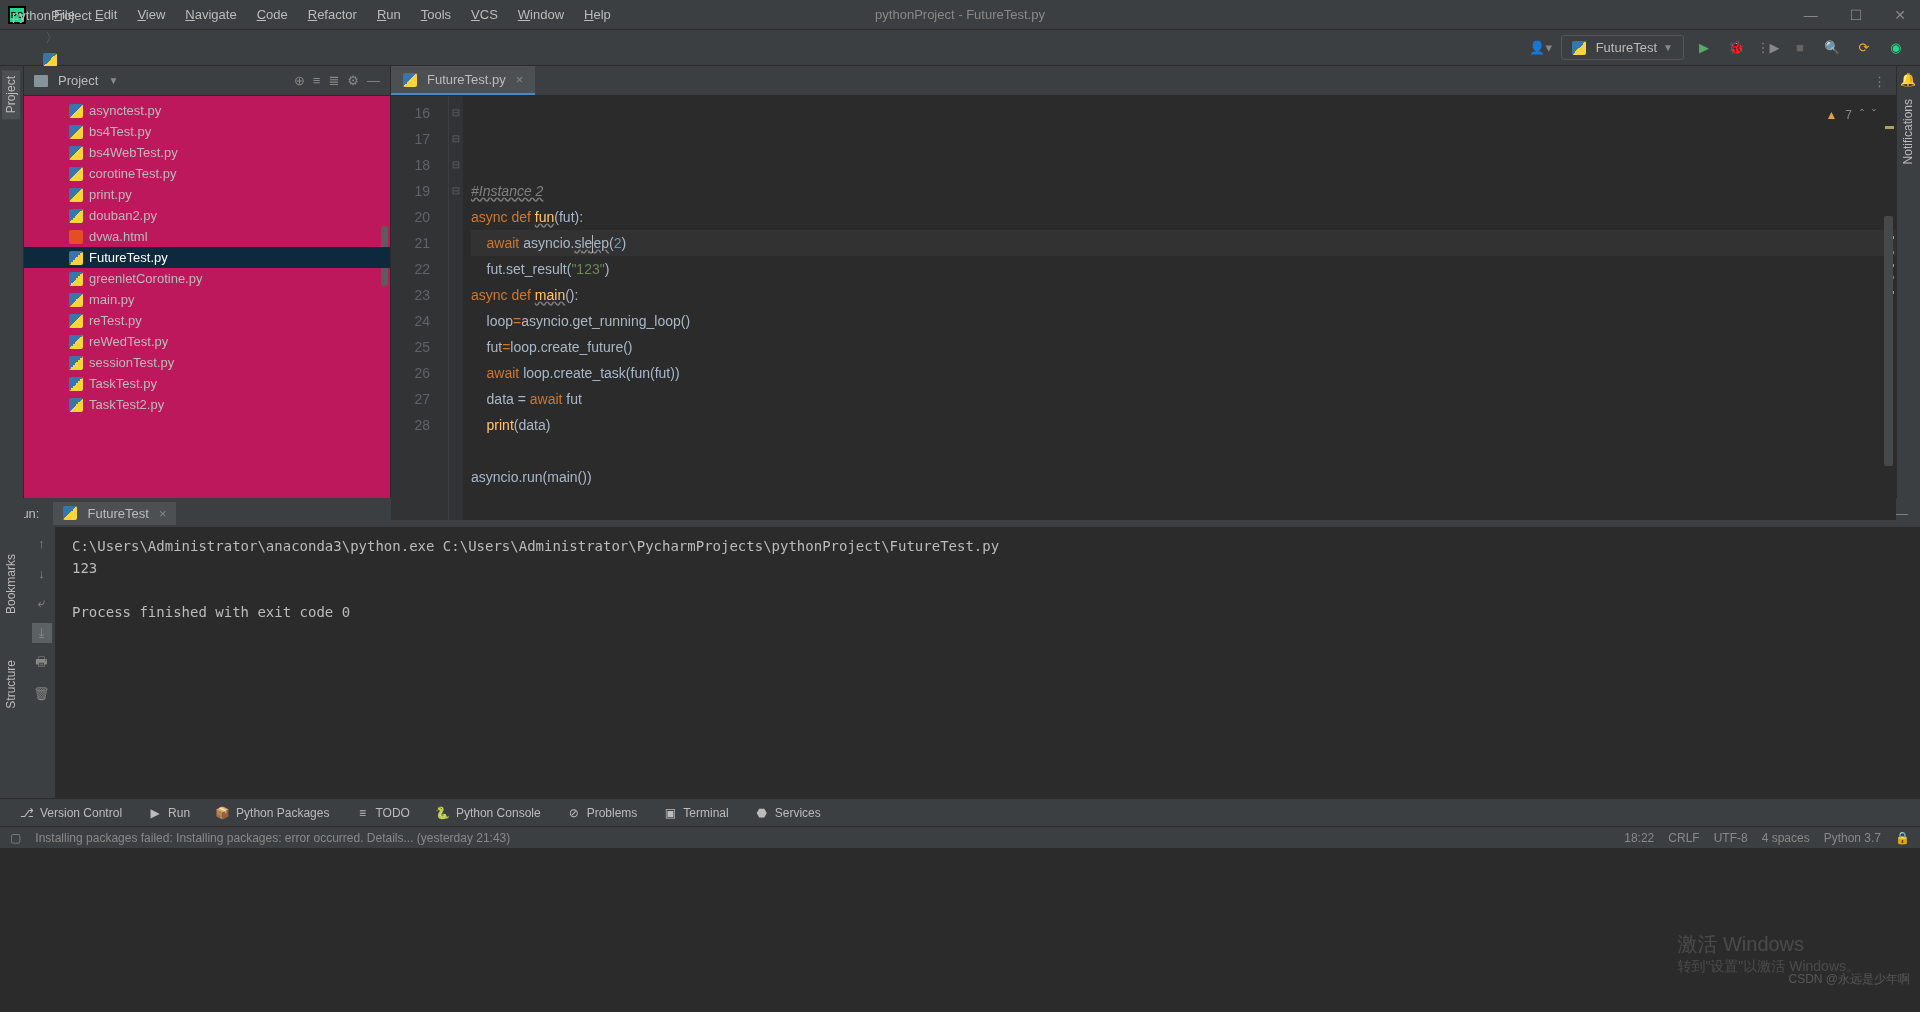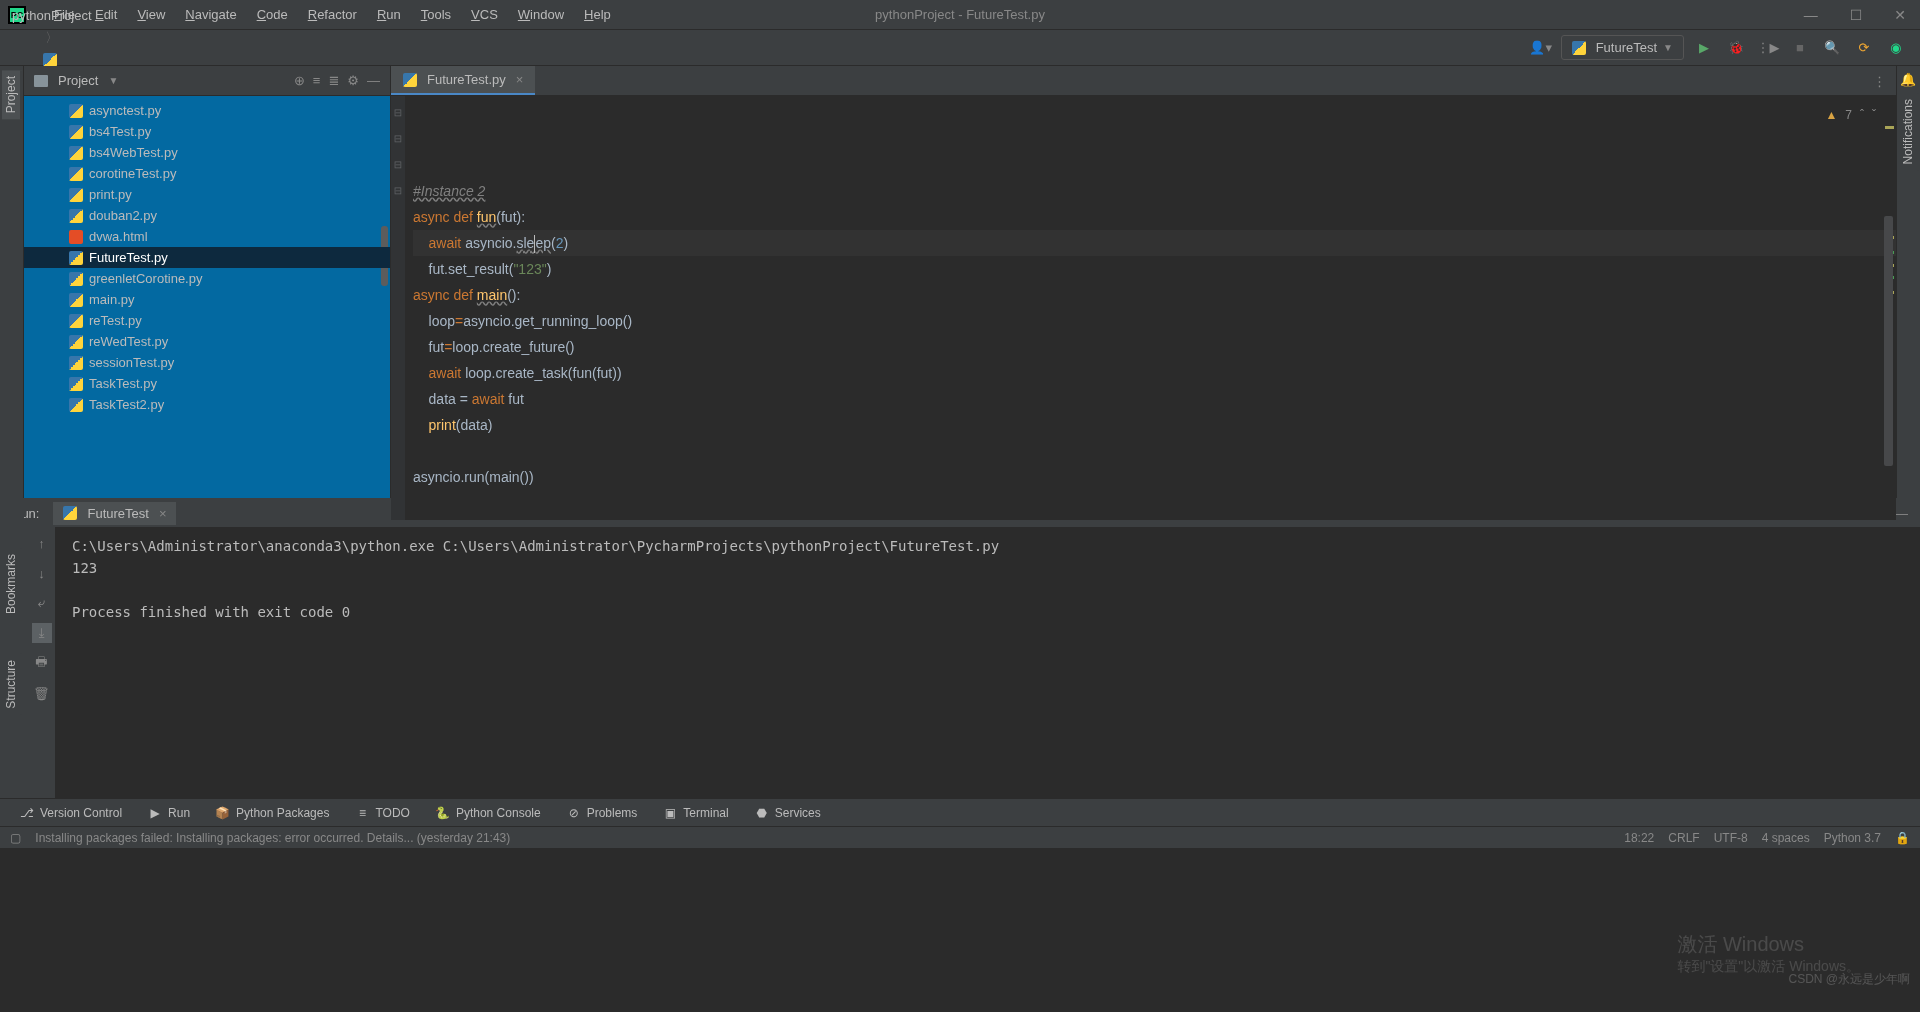--- a/index.html
+++ b/index.html
@@ -24,21 +24,21 @@
 .stop-icon { color:#666; }
 .main-area { display:flex; height:432px; }
 .left-gutter { width:24px; background:#3c3f41; border-right:1px solid #2b2b2b; display:flex; flex-direction:column; align-items:center; padding-top:4px; }
 .vert-text { writing-mode:vertical-lr; transform:rotate(180deg); font-size:12px; color:#bbb; padding:6px 2px; cursor:pointer; background:#4c5052; border-left:2px solid #3c3f41; }
 .left-gutter .vert-text.active { background:#4c5052; }
 .project-panel { width:367px; background:#3c3f41; display:flex; flex-direction:column; border-right:1px solid #2b2b2b; }
 .panel-header { height:30px; display:flex; align-items:center; padding:0 10px; background:#3c3f41; border-bottom:1px solid #2b2b2b; gap:10px; }
 .panel-title { display:flex; align-items:center; gap:6px; }
 .panel-tools { margin-left:auto; display:flex; gap:8px; color:#888; }
 .panel-tools span { cursor:pointer; }
-.file-tree { flex:1; overflow:auto; padding:4px 0; background:#0369a1; position:relative; }
+.file-tree { flex:1; overflow:auto; padding:4px 0; background:#be185d; position:relative; }
 .tree-item { padding:3px 10px 3px 45px; display:flex; align-items:center; gap:6px; cursor:pointer; color:#bbb; position:relative; z-index:1; }
 .tree-item.selected { background:#0d293e; color:#fff; }
 .file-icon { width:14px; height:14px; display:inline-block; border-radius:2px; }
 .file-icon.py { background:linear-gradient(135deg,#3776ab 50%,#ffd43b 50%); }
 .file-icon.html { background:#e44d26; }
 .tree-scrollbar { position:absolute; right:2px; top:130px; width:7px; height:60px; background:#5c5c5c; border-radius:3px; }
 .editor-area { flex:1; display:flex; flex-direction:column; background:#2b2b2b; }
 .editor-tabs { height:30px; background:#3c3f41; display:flex; align-items:flex-end; border-bottom:1px solid #2b2b2b; }
 .editor-tab { padding:6px 12px; background:#4c5052; display:flex; align-items:center; gap:6px; border-bottom:2px solid #4a88c7; cursor:pointer; color:#bbb; }
 .tab-close { color:#888; margin-left:4px; cursor:pointer; }
@@ -223,20 +223,35 @@
   <div class="editor-area">
     <div class="editor-tabs">
       <div class="editor-tab">
         <span class="py-icon"></span>
         <span>FutureTest.py</span>
         <span class="tab-close">×</span>
       </div>
       <div style="margin-left:auto;padding:6px 10px;color:#888;cursor:pointer">⋮</div>
     </div>
     <div class="editor-body">
+      <div class="gutter" id="gutter">
+          <div>16</div>
+          <div>17</div>
+          <div>18</div>
+          <div>19</div>
+          <div>20</div>
+          <div>21</div>
+          <div>22</div>
+          <div>23</div>
+          <div>24</div>
+          <div>25</div>
+          <div>26</div>
+          <div>27</div>
+          <div>28</div>
+        </div>
       <div class="fold-gutter" id="fold-gutter">
           <div></div>
           <div>⊟</div>
           <div></div>
           <div>⊟</div>
           <div>⊟</div>
           <div></div>
           <div></div>
           <div></div>
           <div></div>

